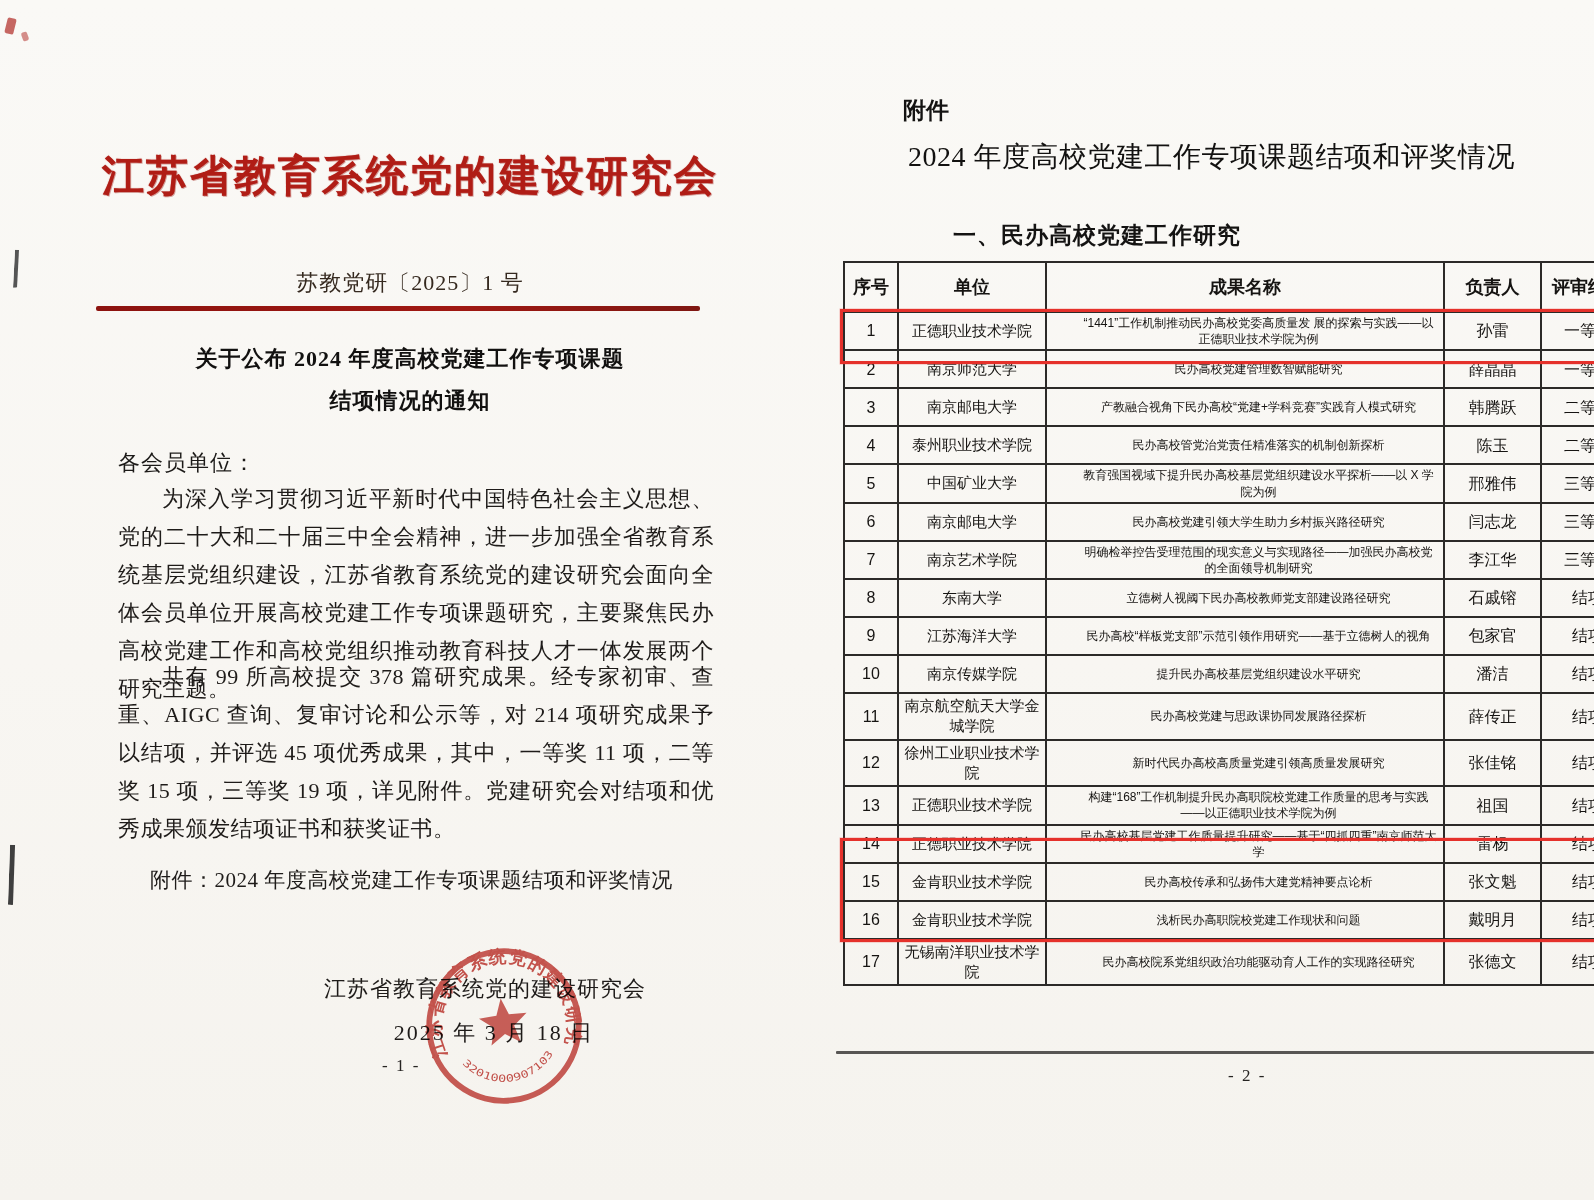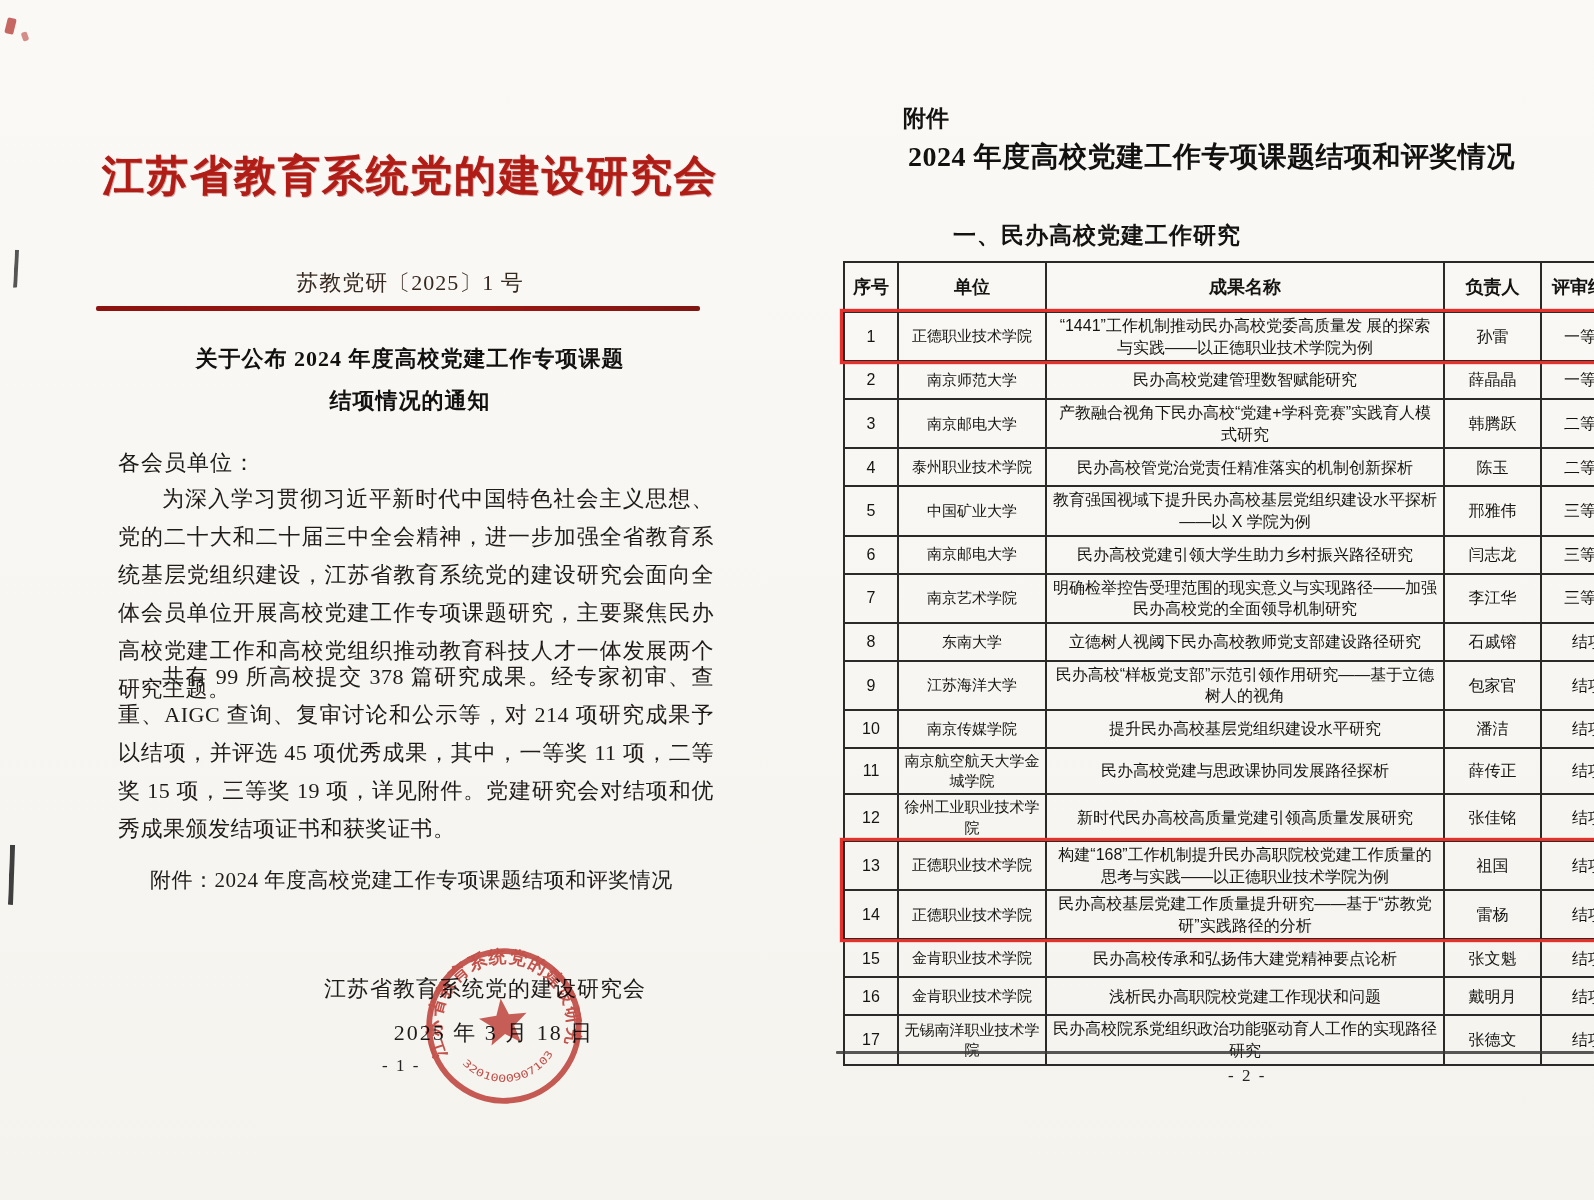--- a/index.html
+++ b/index.html
@@ -60,25 +60,25 @@
   }
   
   .edge-mark{position:absolute;background:transparent;border-left:4px solid #4a4a4a;border-radius:0 0 10px 0/0 0 18px 0;}
   .edge-mark-1{left:14px;top:250px;width:8px;height:38px;transform:rotate(3deg);border-color:#555;}
   .edge-mark-2{left:9px;top:845px;width:9px;height:60px;transform:rotate(2deg);border-left-width:5px;border-color:#3f3f3f;}
   .red-speck{position:absolute;background:#b43530;opacity:.75;border-radius:2px;}
   .speck-a{left:6px;top:18px;width:9px;height:16px;transform:rotate(14deg);}
   .speck-b{left:22px;top:32px;width:6px;height:9px;transform:rotate(-20deg);opacity:.55;}
   
   .attach-label{
-    position:absolute;left:903px;top:103px;font-size:23px;font-weight:bold;color:#141312;
+    position:absolute;left:903px;top:95px;font-size:23px;font-weight:bold;color:#141312;
   }
   .attach-title{
     position:absolute;left:908px;top:138px;width:640px;
-    font-size:28px;font-weight:bold;color:#121110;letter-spacing:.5px;
+    font-size:28px;font-weight:normal;color:#121110;letter-spacing:.5px;
   }
   .section-heading{
     position:absolute;left:953px;top:220px;font-size:23px;font-weight:bold;color:#141312;
     font-family:"Liberation Sans","DejaVu Sans",sans-serif;letter-spacing:1px;
   }
   .results-table{
     position:absolute;left:843px;top:261px;width:732px;
     border-collapse:collapse;table-layout:fixed;
     font-family:"Liberation Sans","DejaVu Sans",sans-serif;
   }
@@ -88,21 +88,21 @@
   }
   .results-table th{font-size:18px;font-weight:bold;height:44px;}
   .results-table td{font-size:16px;min-height:38px;}
   .results-table tr{height:38px;}
   .col-no{width:42px;}
   .col-unit{width:136px;font-size:15px;}
   .col-title{width:386px;}
   .col-lead{width:85px;}
   .col-result{width:82px;}
   td.col-unit{font-size:15px;}
-  td.col-title{font-size:16px;}
+  td.col-title{font-size:12px;padding-left:32px;}
   td.col-lead,td.col-result{font-size:16px;}
   .hl-box{
     position:absolute;border:3px solid #e5312b;pointer-events:none;
     box-shadow:0 0 0 .5px rgba(229,49,43,.35);
   }
   .bottom-scan-line{
     position:absolute;left:836px;top:1051px;width:758px;height:3px;
     background:#3c3a38;opacity:.85;border-radius:1px;
   }
 </style>
@@ -251,21 +251,21 @@
         <tr>
           <td class="col-no">13</td>
           <td class="col-unit">正德职业技术学院</td>
           <td class="col-title">构建“168”工作机制提升民办高职院校党建工作质量的思考与实践——以正德职业技术学院为例</td>
           <td class="col-lead">祖国</td>
           <td class="col-result">结项</td>
         </tr>
         <tr>
           <td class="col-no">14</td>
           <td class="col-unit">正德职业技术学院</td>
-          <td class="col-title">民办高校基层党建工作质量提升研究——基于“苏教党研”实践路径的分析</td>
+          <td class="col-title">民办高校基层党建工作质量提升研究——基于“四抓四重”南京师范大学</td>
           <td class="col-lead">雷杨</td>
           <td class="col-result">结项</td>
         </tr>
         <tr>
           <td class="col-no">15</td>
           <td class="col-unit">金肯职业技术学院</td>
           <td class="col-title">民办高校传承和弘扬伟大建党精神要点论析</td>
           <td class="col-lead">张文魁</td>
           <td class="col-result">结项</td>
         </tr>

